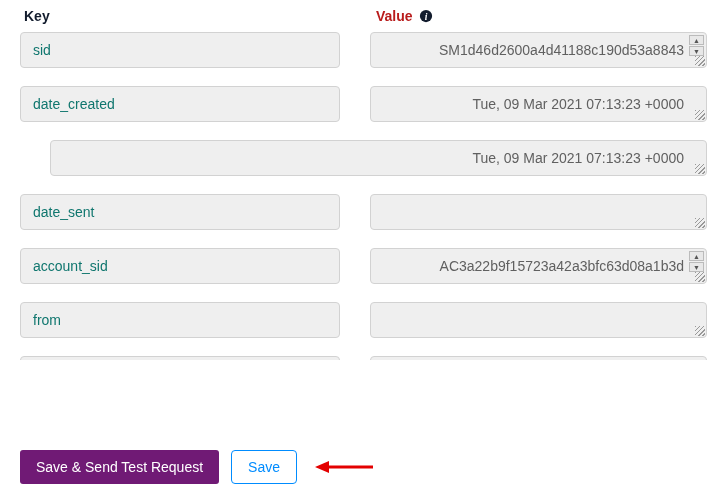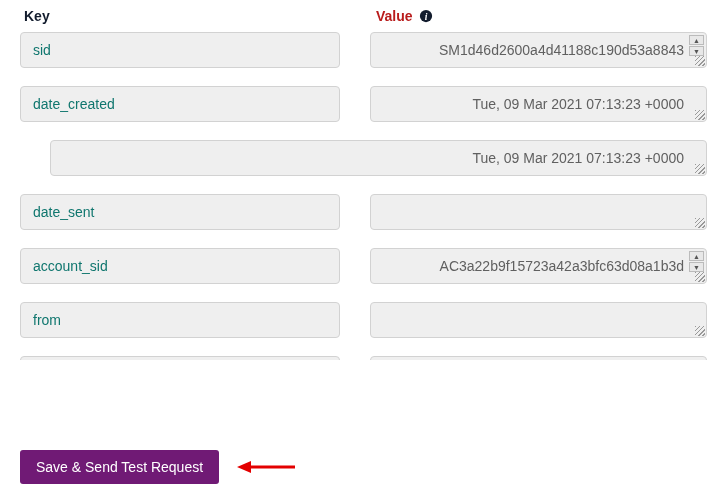--- a/index.html
+++ b/index.html
@@ -236,19 +236,20 @@
         <div class="gap"></div>
         <div class="value-field">
           <span></span>
         </div>
       </div>
     </div>
 </div>
 
 <div class="footer">
   <button class="btn-primary">Save &amp; Send Test Request</button>
+  <button class="btn-secondary">Save</button>
   <span class="arrow-annotation">
     <svg width="60" height="20" viewBox="0 0 60 20">
       <line x1="58" y1="10" x2="12" y2="10" stroke="#e30000" stroke-width="3"></line>
       <polygon points="0,10 14,4 14,16" fill="#e30000"></polygon>
     </svg>
   </span>
 </div>
 
 </body></html>

